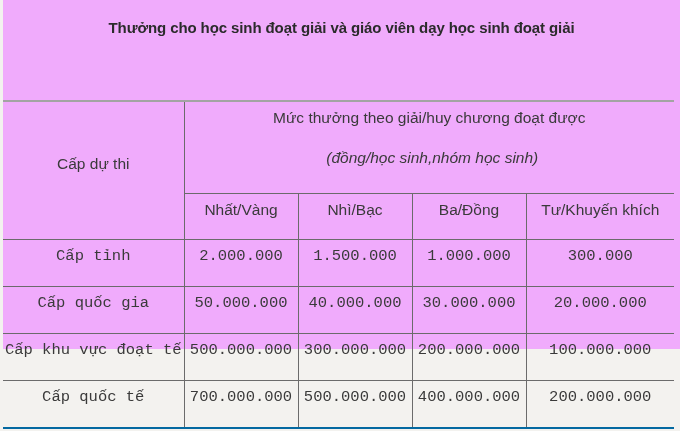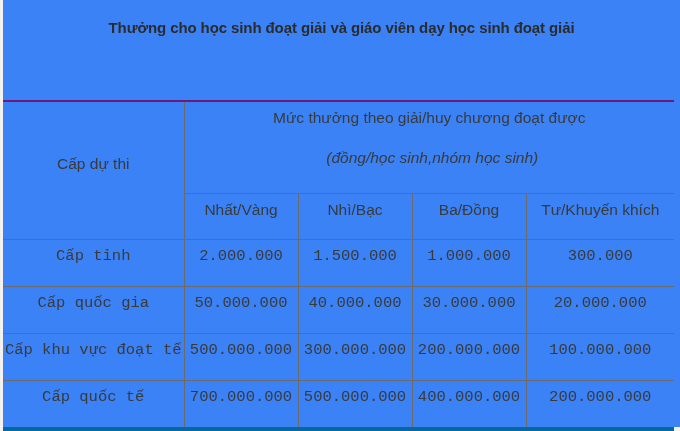--- a/index.html
+++ b/index.html
@@ -13,22 +13,22 @@
       position: relative;
       overflow: hidden;
       font-family: "Liberation Sans", "DejaVu Sans", sans-serif;
       color: #333333;
     }
     .sheet {
       position: absolute;
       left: 3px;
       top: 0;
       width: 677px;
-      height: 427px;
-      background: #3b82f6;
+      height: 349px;
+      background: #f0abfc;
     }
     .title {
       position: absolute;
       left: 0;
       width: 677px;
       text-align: center;
       font-weight: bold;
       font-size: 15px;
       color: #2b2b2b;
       letter-spacing: -0.1px;
@@ -45,22 +45,22 @@
       font-size: 15.5px;
       color: #3a3a3a;
     }
     table.awards td {
       border: 1.5px solid #6b6b6b;
       text-align: center;
       vertical-align: top;
       padding: 0;
       white-space: nowrap;
     }
-    table.awards tr:first-child td { border-top: 2px solid #701a75; margin-left: 32px; }
-    table.awards tr:last-child td { border-bottom: 4px solid #0369a1; }
+    table.awards tr:first-child td { border-top: 2px solid #a3a3a3; margin-left: 32px; }
+    table.awards tr:last-child td { border-bottom: 2px solid #0369a1; }
     table.awards td:first-child { border-left: none; }
     table.awards td:last-child { border-right: none; }
 
     .c0 { width: 181px; }
     .c1 { width: 114px; }
     .c2 { width: 114px; }
     .c3 { width: 114px; }
     .c4 { width: 148px; }
 
     .hdr-level {

